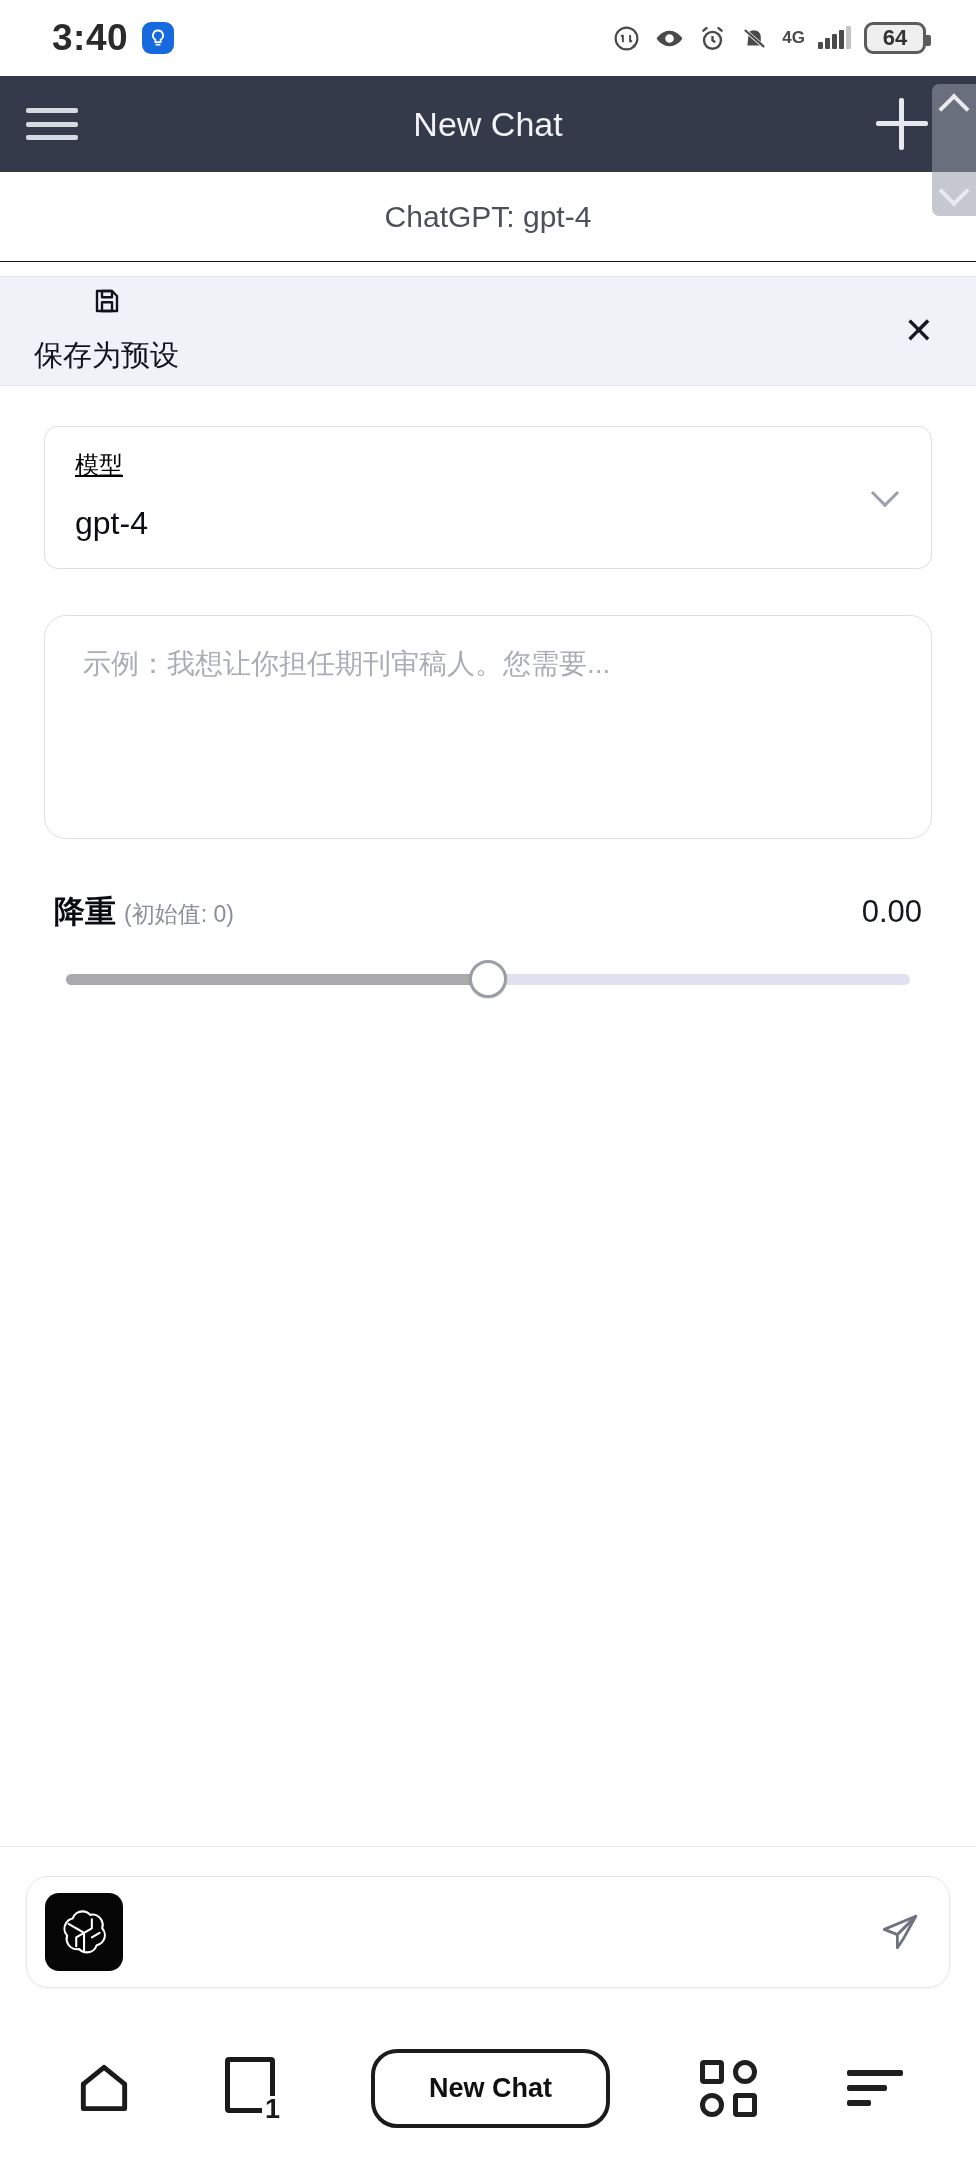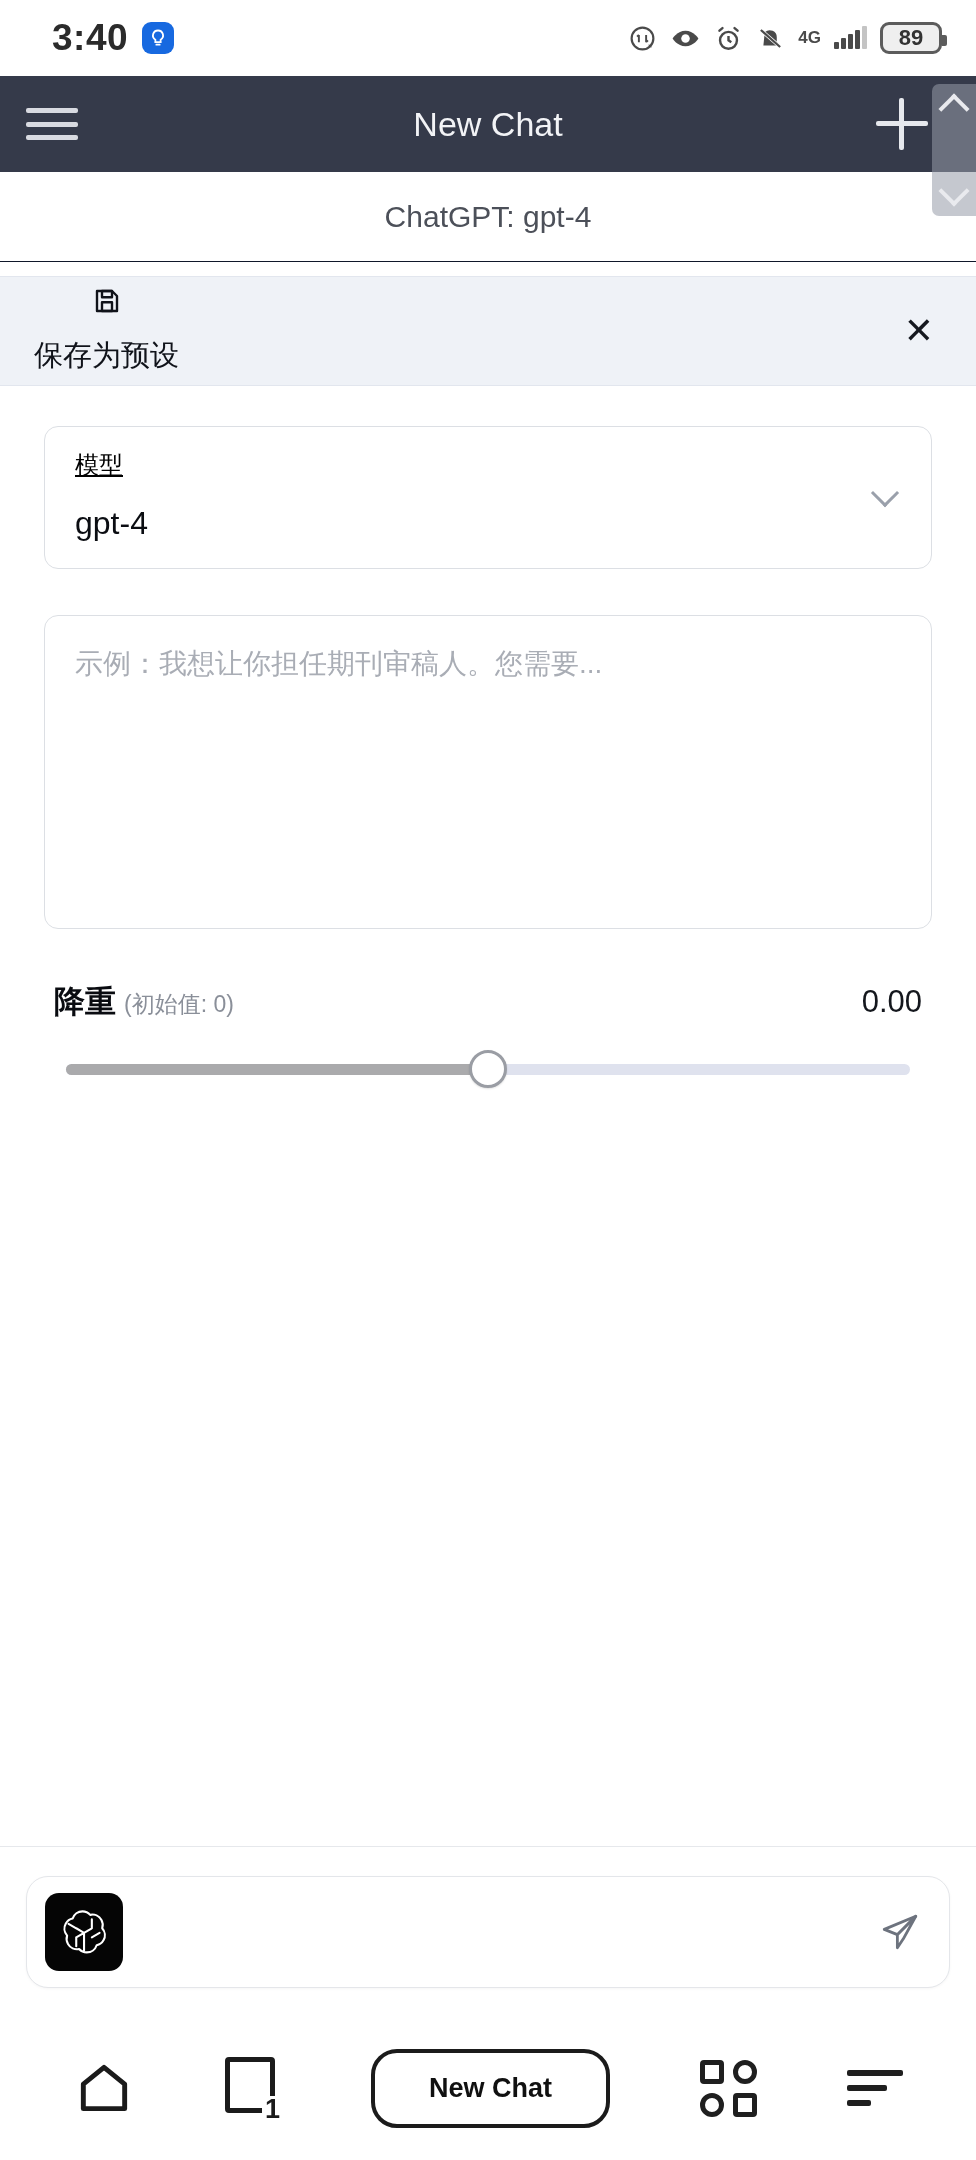--- a/index.html
+++ b/index.html
@@ -13,21 +13,21 @@
     position: relative;
     width: 976px; height: 2160px;
     display: flex; flex-direction: column;
     background: #ffffff;
   }
 
   
   .statusbar {
     height: 76px; flex: 0 0 76px;
     display: flex; align-items: center; justify-content: space-between;
-    padding: 0 34px 0 52px;
+    padding: 0 50px 0 52px;
     background: #ffffff;
   }
   .sb-left { display: flex; align-items: center; gap: 14px; }
   .sb-time { font-size: 37px; font-weight: 600; color: #2b2b2b; letter-spacing: 0.5px; }
   .sb-appbadge {
     width: 32px; height: 32px; border-radius: 9px;
     background: #1769e0; display: flex; align-items: center; justify-content: center;
   }
   .sb-right { display: flex; align-items: center; gap: 13px; justify-content: flex-end; }
   .sb-icon { display: flex; align-items: center; color: #4a4a4a; }
@@ -114,22 +114,22 @@
   .select-value { font-size:32px; color:#0b0d12;margin-top:16px; }
   .chev-down-sm { width:20px; height:20px; border-right:3px solid #9aa0ab; border-bottom:3px solid #9aa0ab; transform:rotate(45deg); margin-right:10px; margin-top:-6px;}
 
   
   .field-label-row { display:flex; align-items:baseline; gap:6px; margin-bottom: 18px; padding-left: 10px;}
   .fl-strong { font-size:31px; font-weight:700; color:#090b10; }
   .fl-muted { font-size:23px; color:#8a8f99; }
   .help-q { font-size:32px; color:#d8242a; font-weight:700; margin-left:18px; cursor:pointer; }
 
   .textarea-box {
-    border:1px solid #dcdfe4; border-radius:14px; background:#fff;
-    height: 314px; padding: 28px 30px; margin-bottom: 52px;
+    border:1px solid #dcdfe4; border-radius:22px; background:#fff;
+    height: 224px; padding: 28px 38px; margin-bottom: 52px;
   }
   .ta-placeholder { font-size:28px; color:#a9adb5; line-height:1.45; }
 
   
   .slider-block { margin-bottom: 46px; padding: 0 10px; }
   .slider-head { display:flex; align-items:baseline; justify-content:space-between; margin-bottom: 26px;}
   .sh-left { display:flex; align-items:baseline; gap:8px; }
   .sh-strong { font-size:31px; font-weight:700; color:#090b10;}
   .sh-muted { font-size:23px; color:#8a8f99; }
   .sh-value { font-size:31px; color:#14171d; }
@@ -241,21 +241,21 @@
         <span class="net-label">4G</span>
       </span>
       <span class="sig">
         <i></i>
           <i></i>
           <i></i>
           <i></i>
           <i></i>
       </span>
       <span class="sb-battery">
-        <span class="sb-batt-num">89</span>
+        <span class="sb-batt-num">64</span>
       </span>
     </div>
   </div>
 
   <div class="header">
     <div class="hamburger">
       <span></span>
         <span></span>
         <span></span>
     </div>

